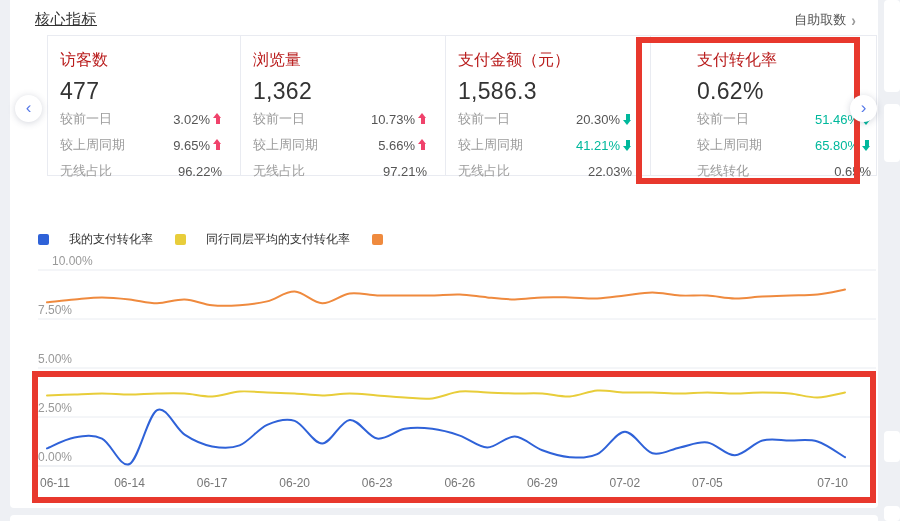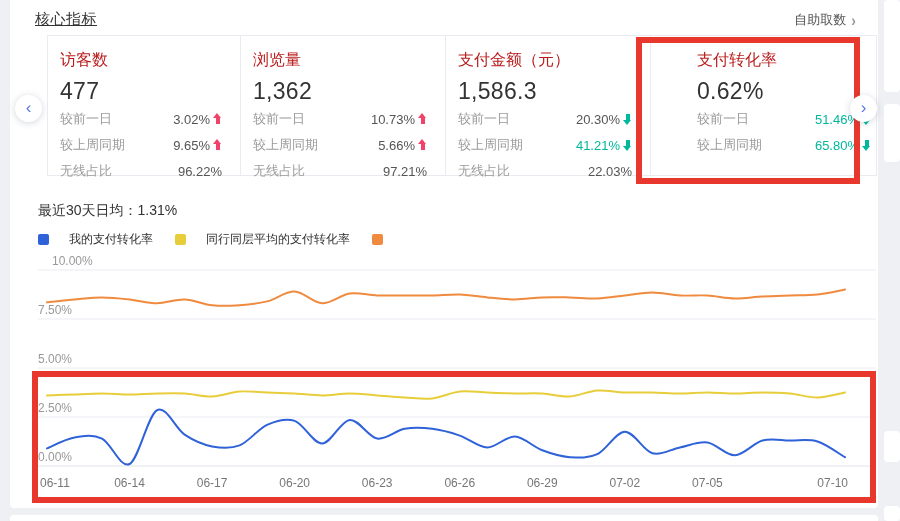--- a/index.html
+++ b/index.html
@@ -163,30 +163,35 @@
           <i class="arr down green"></i>
         </span>
     </div>
     <div class="crow">
       <span class="crow-label">较上周同期</span>
       <span class="crow-value">
           <span class="v green">65.80%</span>
           <i class="arr down green"></i>
         </span>
     </div>
+    <div class="crow">
+      <span class="crow-label">无线转化</span>
+      <span class="crow-value">
+          <span class="v dark">0.65%</span>
+        </span>
+    </div>
   </div>
 
   <div class="nav-btn nav-prev">
       <span>‹</span>
     </div>
   <div class="nav-btn nav-next">
       <span>›</span>
     </div>
 
-  <div class="chart-title">最近30天日均：1.31%</div>
   <div class="legend">
     <div class="legend-item">
       <span class="swatch" style="background: rgb(47, 98, 216);"></span>
       <span>我的支付转化率</span>
     </div>
     <div class="legend-item">
       <span class="swatch" style="background: rgb(232, 205, 58);"></span>
       <span>同行同层平均的支付转化率</span>
     </div>
     <div class="legend-item">

